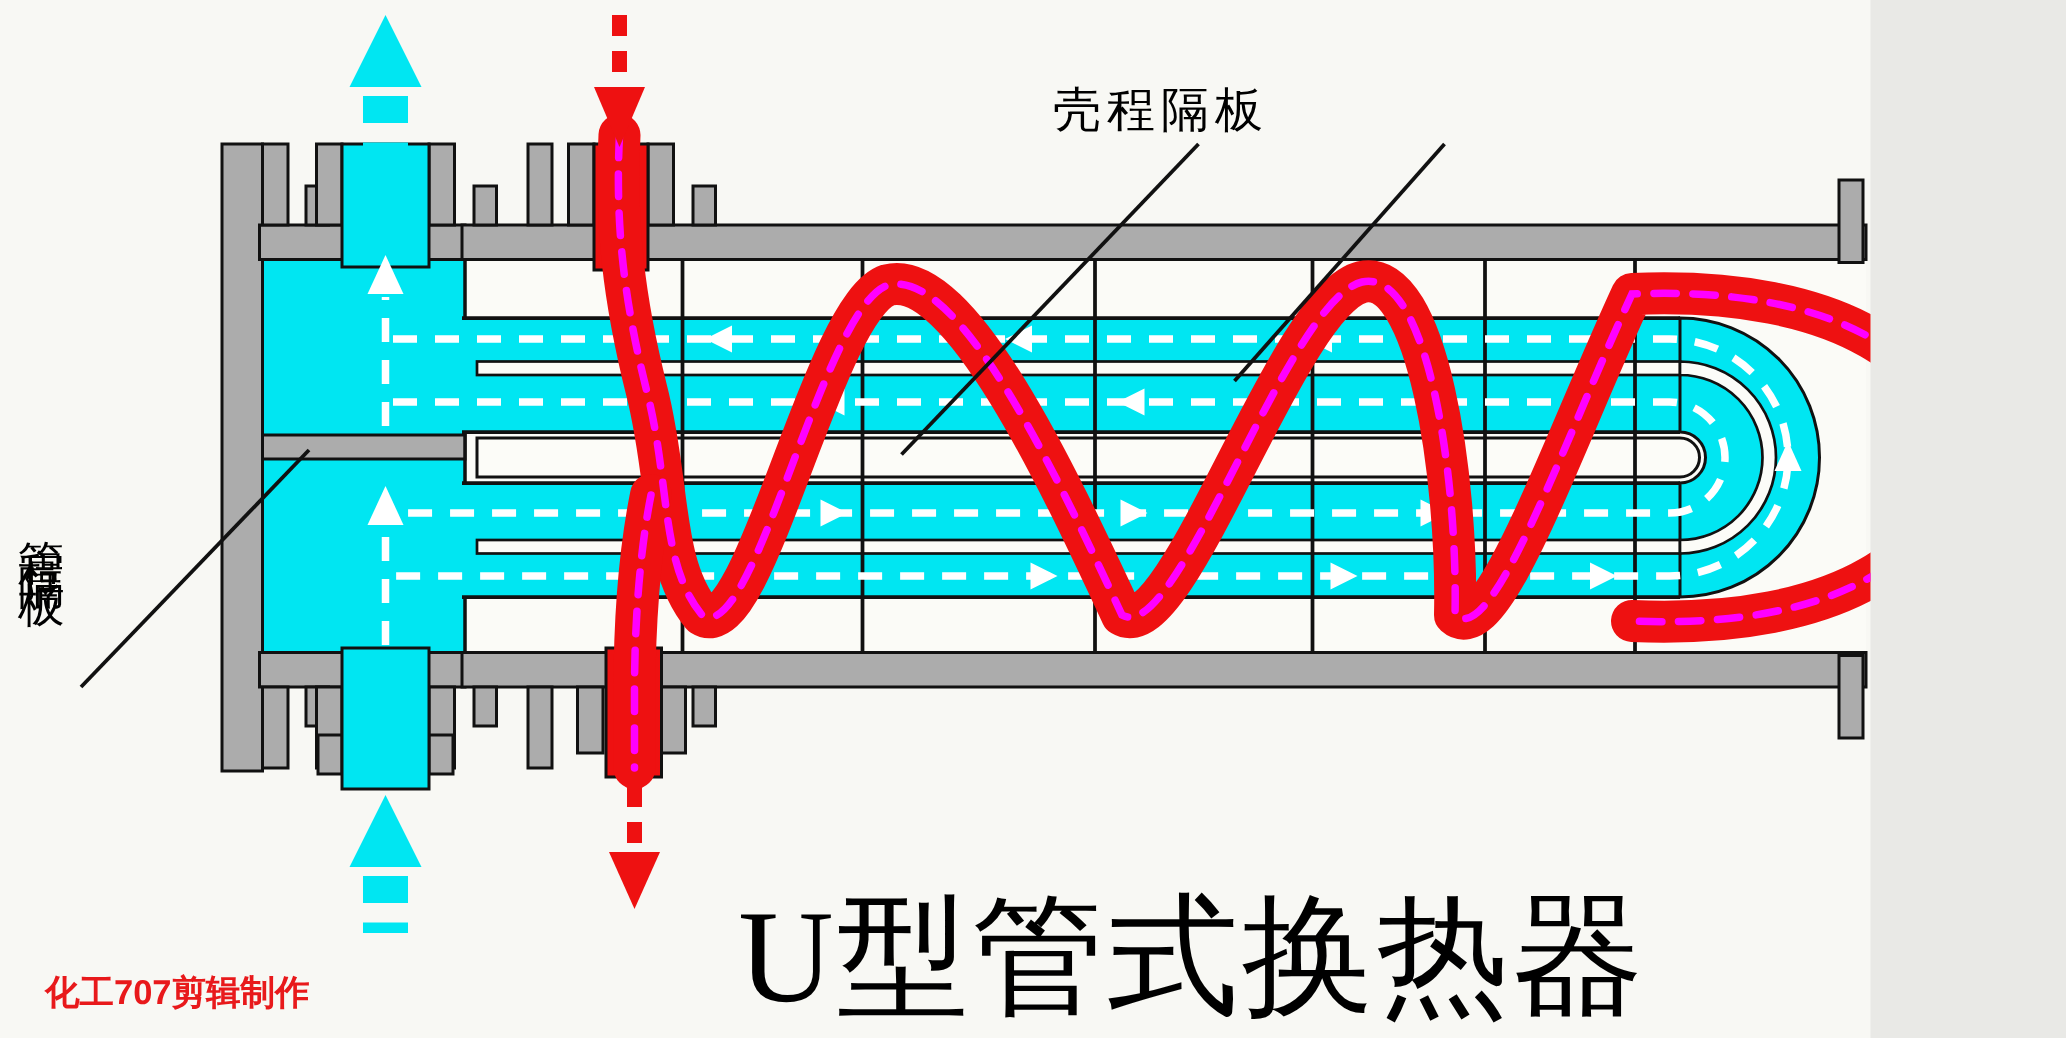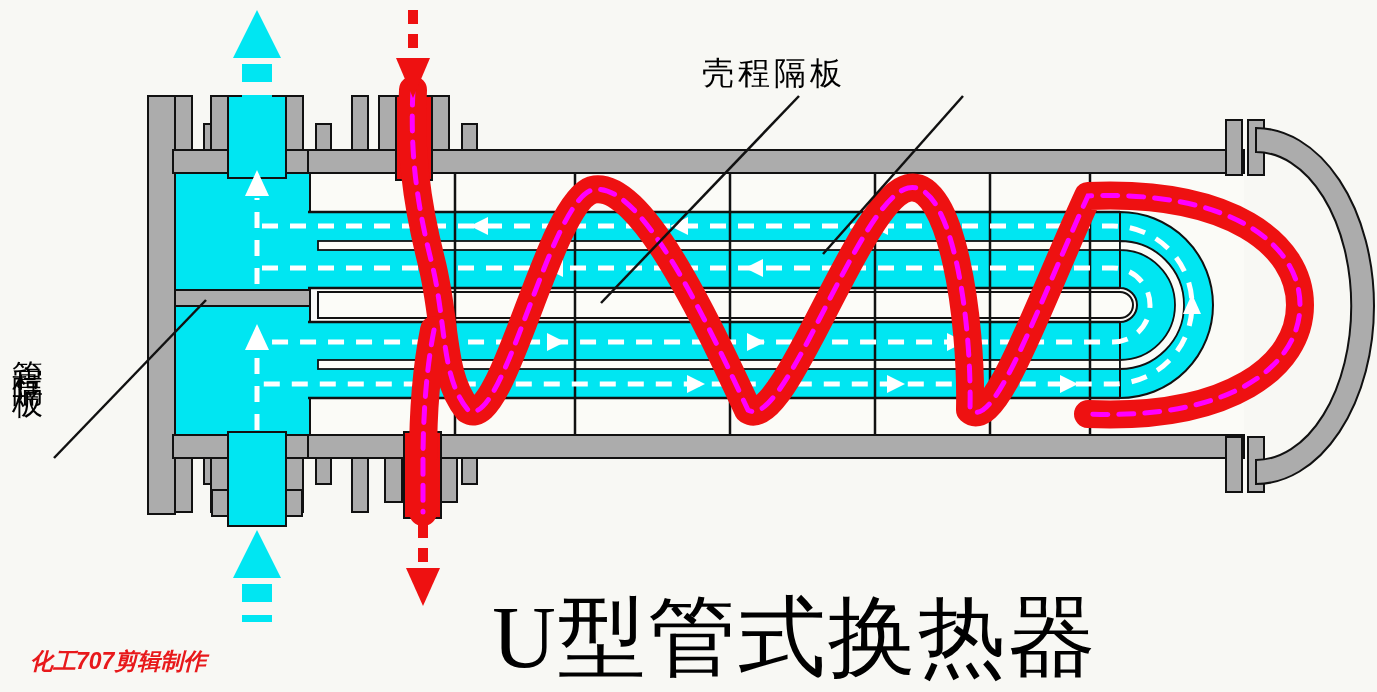--- a/index.html
+++ b/index.html
@@ -1,17 +1,17 @@
 <!DOCTYPE html>
 <html style="--tube-fluid: #00E6F2; --shell-fluid: #EE1111; --flow-trace: #FF00FF; --metal: #ACACAC; --background: #F8F8F4; --watermark: #E8191B;"><head>
 <meta charset="utf-8">
 <style>
   html,body{margin:0;padding:0;background:#e9e9e6;}
   .stage{
-    position:relative;width:1377px;height:692px;overflow:hidden;
+    position:relative;width:1247px;height:692px;overflow:hidden;
     background:var(--background,#f8f8f4);
     font-family:"Liberation Serif","DejaVu Serif",serif;
   }
   svg.diagram{position:absolute;left:0;top:0;}
   
   .metal{fill:var(--metal,#acacac);stroke:#111;stroke-width:2;}
   .cyanfill{fill:var(--tube-fluid,#00e6f2);}
   .cyanfill-s{fill:var(--tube-fluid,#00e6f2);stroke:#111;stroke-width:2;}
   .whitefill{fill:#fcfcf8;stroke:#111;stroke-width:2;}
   .whitefill-thin{fill:#fcfcf8;stroke:#111;stroke-width:1.8;}
@@ -34,21 +34,21 @@
     position:absolute;color:#000;font-size:31px;letter-spacing:9px;
     writing-mode:vertical-rl;text-orientation:upright;white-space:nowrap;
   }
   .title{
     position:absolute;left:400px;top:578px;width:790px;text-align:center;
     font-size:88px;letter-spacing:2px;color:#000;white-space:nowrap;
   }
   .watermark{
     position:absolute;left:30px;top:646px;
     font-family:"Liberation Sans","DejaVu Sans",sans-serif;
-    font-size:23px;font-weight:bold;color:var(--watermark,#e8191b);white-space:nowrap;font-style:italic;
+    font-size:23px;font-weight:bold;color:var(--watermark,#e8191b);white-space:nowrap;
   }
 </style>
 </head>
 <body>
 
 <div class="stage">
 
   <svg class="diagram" width="1377" height="692" viewBox="0 0 1377 692">
 
     <rect x="310" y="173" width="934" height="262" fill="#fbfbf7"></rect>

